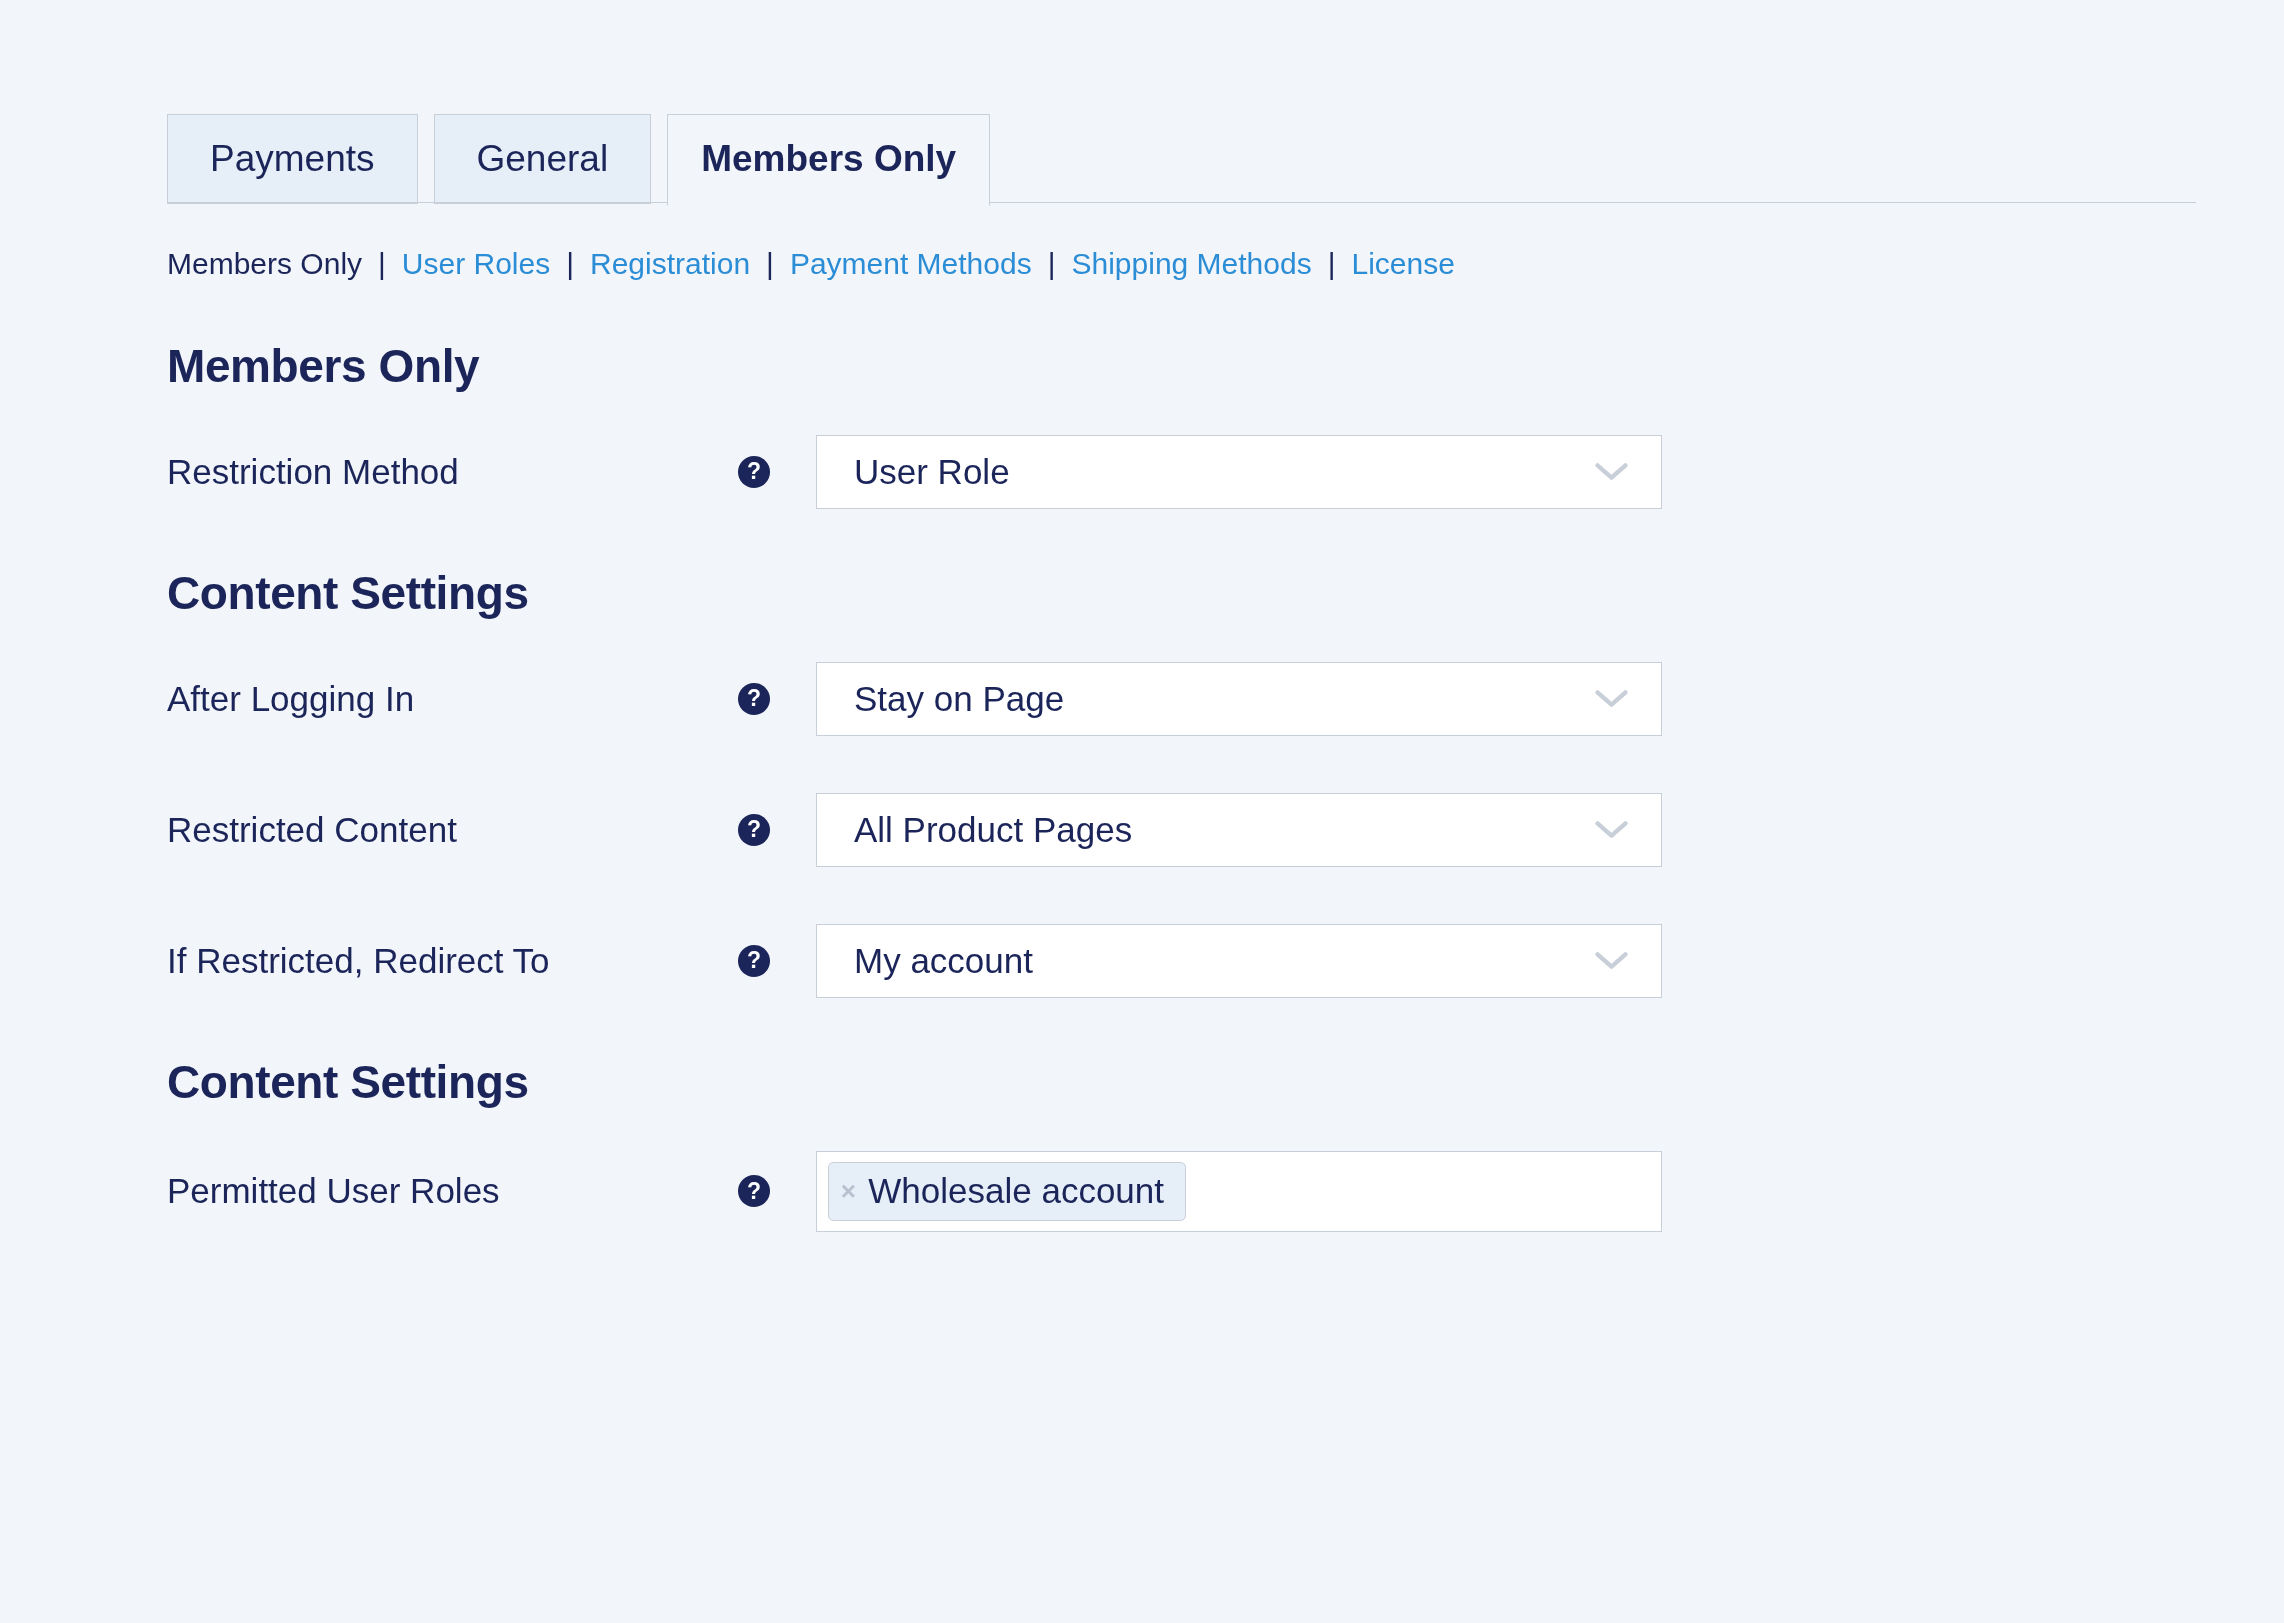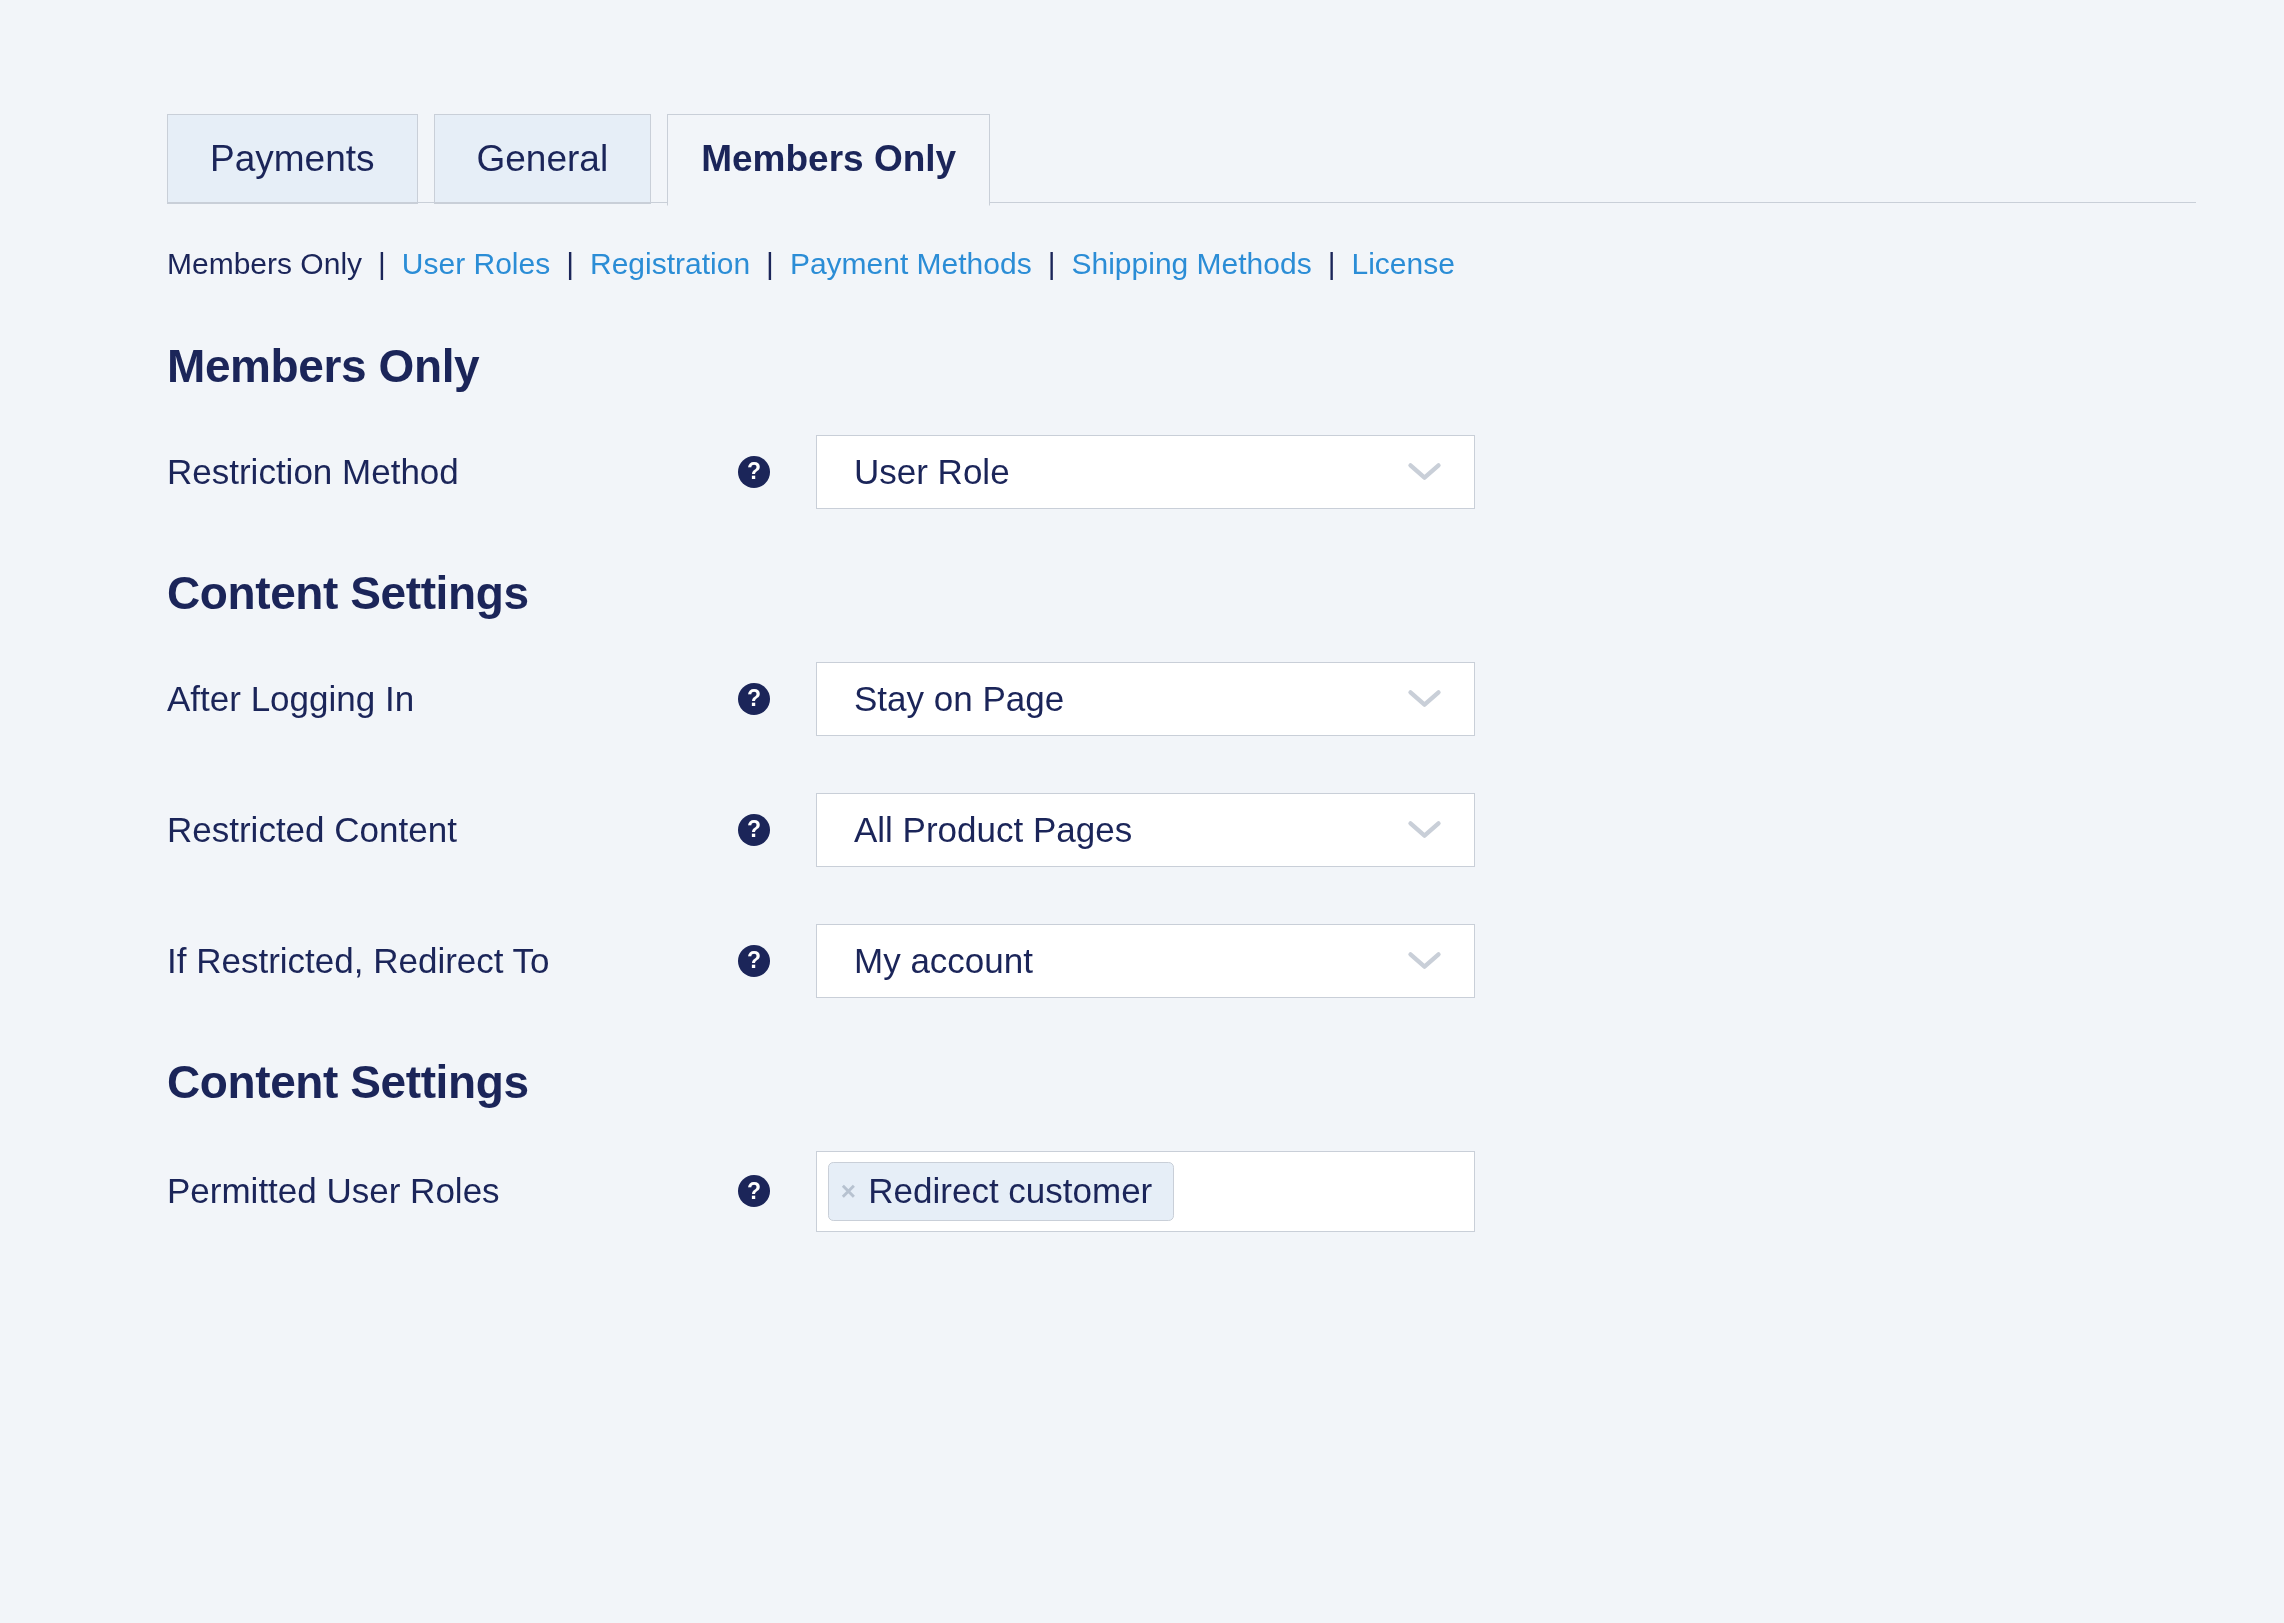--- a/index.html
+++ b/index.html
@@ -121,21 +121,21 @@
     font-size: 23px;
     font-weight: 700;
     display: inline-flex;
     align-items: center;
     justify-content: center;
     cursor: pointer;
     flex-shrink: 0;
   }
 
   .field-col {
-    width: 659px;
+    width: 846px;
     border-radius: 32px;
   }
 
   .select {
     width: 100%;
     height: 74px;
     border: 1.8px solid #c9cfd8;
     background: #fff;
     display: flex;
     align-items: center;
@@ -282,21 +282,21 @@
 
     <div class="form-row tight">
       <div class="label-col">
         <span class="label-text">Permitted User Roles</span>
         <span class="help-icon">?</span>
       </div>
       <div class="field-col">
         <div class="tagbox">
           <span class="tag">
             <span class="tag-x">×</span>
-            <span>Redirect customer</span>
+            <span>Wholesale account</span>
           </span>
         </div>
       </div>
     </div>
 
   </div>
 
 </div>
 
 

